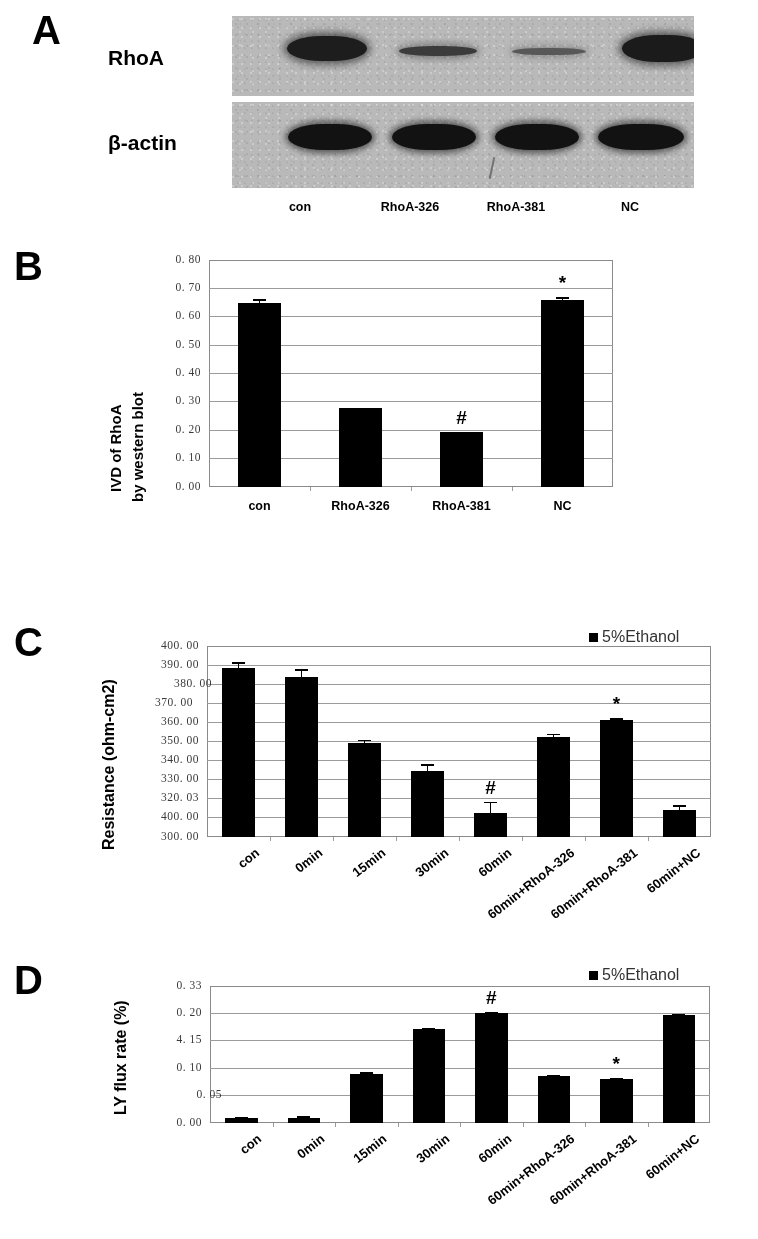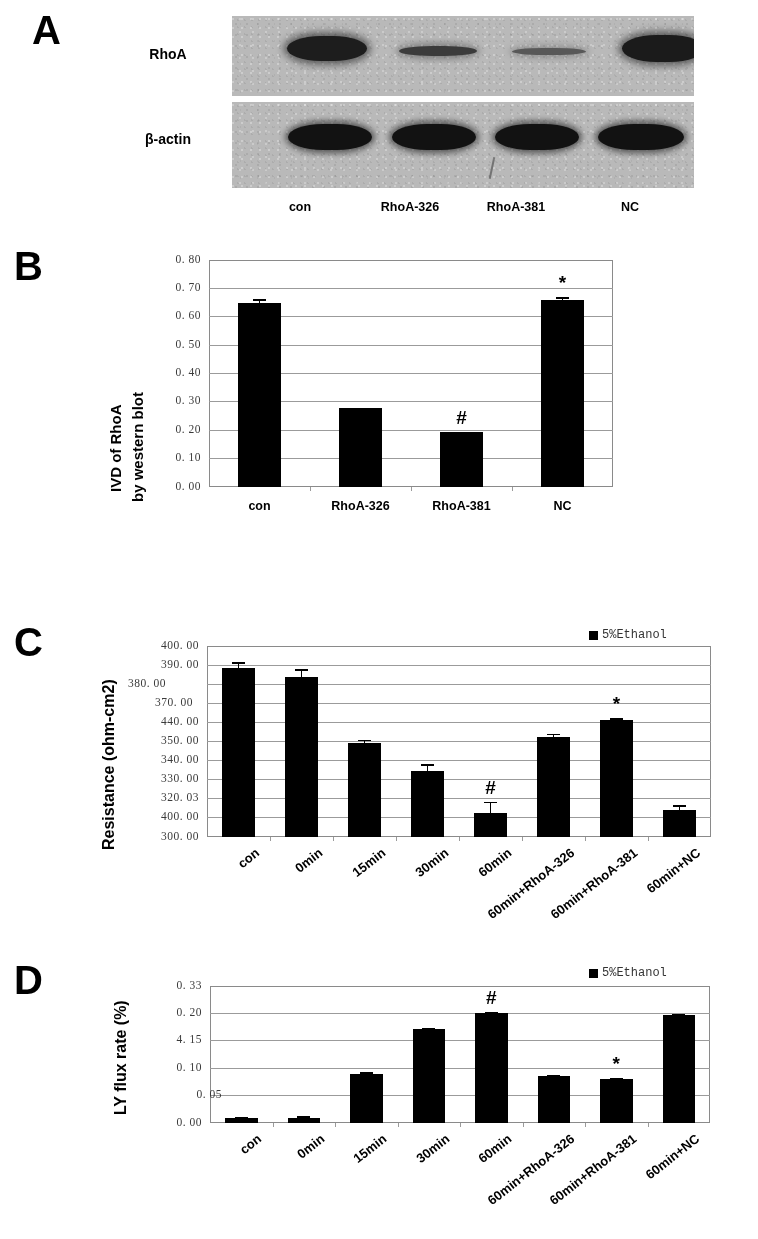--- a/index.html
+++ b/index.html
@@ -19,22 +19,22 @@
   .blot-noise{position:absolute;inset:0;
      background-image:
        radial-gradient(circle at 12% 30%, rgba(255,255,255,.35) 0 1px, transparent 1px),
        radial-gradient(circle at 37% 70%, rgba(0,0,0,.09) 0 1px, transparent 1px),
        radial-gradient(circle at 62% 22%, rgba(255,255,255,.3) 0 1px, transparent 1px),
        radial-gradient(circle at 84% 62%, rgba(0,0,0,.08) 0 1px, transparent 1px),
        radial-gradient(circle at 50% 48%, rgba(0,0,0,.06) 0 1px, transparent 1px);
      background-size:9px 9px,11px 11px,13px 13px,7px 7px,17px 17px;
      opacity:.85;}
   .band{position:absolute;border-radius:42%/50%;}
-  .blot-label{position:absolute;font-weight:bold;font-size:14px;
-              font-family:"Liberation Sans",sans-serif;text-align:center;
+  .blot-label{position:absolute;font-weight:bold;font-size:21px;
+              font-family:"Liberation Sans",sans-serif;text-align:left;
               width:120px;}
   .lane-label{position:absolute;font-weight:bold;font-size:12.5px;
               text-align:center;font-family:"Liberation Sans",sans-serif;}
   #blot-scratch{position:absolute;left:259px;top:145px;width:2px;height:22px;
                 background:#5c5c5c;transform:rotate(12deg);opacity:.75;}
 
   
   .chart{position:absolute;}
   .plot{position:absolute;border:1.4px solid #8a8a8a;
         background:#fff;box-sizing:border-box;}
@@ -52,22 +52,22 @@
               font-family:"Liberation Sans",sans-serif;
               transform-origin:left top;white-space:nowrap;}
   .xcat-h{position:absolute;font-weight:bold;font-size:12.5px;
           text-align:center;font-family:"Liberation Sans",sans-serif;}
   .xcat-r{position:absolute;font-weight:bold;font-size:13px;
           white-space:nowrap;font-family:"Liberation Sans",sans-serif;
           transform-origin:right top;transform:rotate(-38deg);
           text-align:right;}
   .legend{position:absolute;display:flex;align-items:center;gap:4px;}
   .legend-swatch{width:9px;height:9px;background:#000;display:inline-block;}
-  .legend-text{font-size:12px;color:#333;
-               font-family:Liberation Mono, monospace;}
+  .legend-text{font-size:16px;color:#333;
+               font-family:Liberation Sans, sans-serif;}
 </style>
 </head>
 <body>
 
 <div id="panelA">
   <div class="panel-letter" style="left:32px;top:10px;">A</div>
 
   <div class="blot-label" style="left:108px;top:46px;">RhoA</div>
   <div class="blot-label" style="left:108px;top:131px;">β-actin</div>
 
@@ -171,23 +171,23 @@
       <div class="gridline" style="left: 207px; width: 504px; top: 111.9px;"></div>
       <div class="gridline" style="left: 207px; width: 504px; top: 131px;"></div>
       <div class="gridline" style="left: 207px; width: 504px; top: 150.1px;"></div>
       <div class="gridline" style="left: 207px; width: 504px; top: 169.2px;"></div>
       <div class="gridline" style="left: 207px; width: 504px; top: 188.3px;"></div>
       <div class="gridline" style="left: 207px; width: 504px; top: 207.4px;"></div>
     </div>
   <div id="c-yticks">
       <div class="ytick-label" style="right: 559px; top: 28.5px;">400. 00</div>
       <div class="ytick-label" style="right: 559px; top: 47.6px;">390. 00</div>
-      <div class="ytick-label" style="right: 592px; top: 66.7px;">380. 00</div>
+      <div class="ytick-label" style="right: 546px; top: 66.7px;">380. 00</div>
       <div class="ytick-label" style="right: 565px; top: 85.8px;">370. 00</div>
-      <div class="ytick-label" style="right: 559px; top: 104.9px;">440. 00</div>
+      <div class="ytick-label" style="right: 559px; top: 104.9px;">360. 00</div>
       <div class="ytick-label" style="right: 559px; top: 124px;">350. 00</div>
       <div class="ytick-label" style="right: 559px; top: 143.1px;">340. 00</div>
       <div class="ytick-label" style="right: 559px; top: 162.2px;">330. 00</div>
       <div class="ytick-label" style="right: 559px; top: 181.3px;">320. 03</div>
       <div class="ytick-label" style="right: 559px; top: 200.4px;">400. 00</div>
       <div class="ytick-label" style="right: 559px; top: 219.5px;">300. 00</div>
     </div>
   <div id="c-bars">
       <div class="bar" style="left: 222.12px; top: 57.965px; width: 32.76px; height: 169.035px;"></div>
       <div class="errbar" style="left: 237.7px; top: 52.235px; height: 5.73px;"></div>

